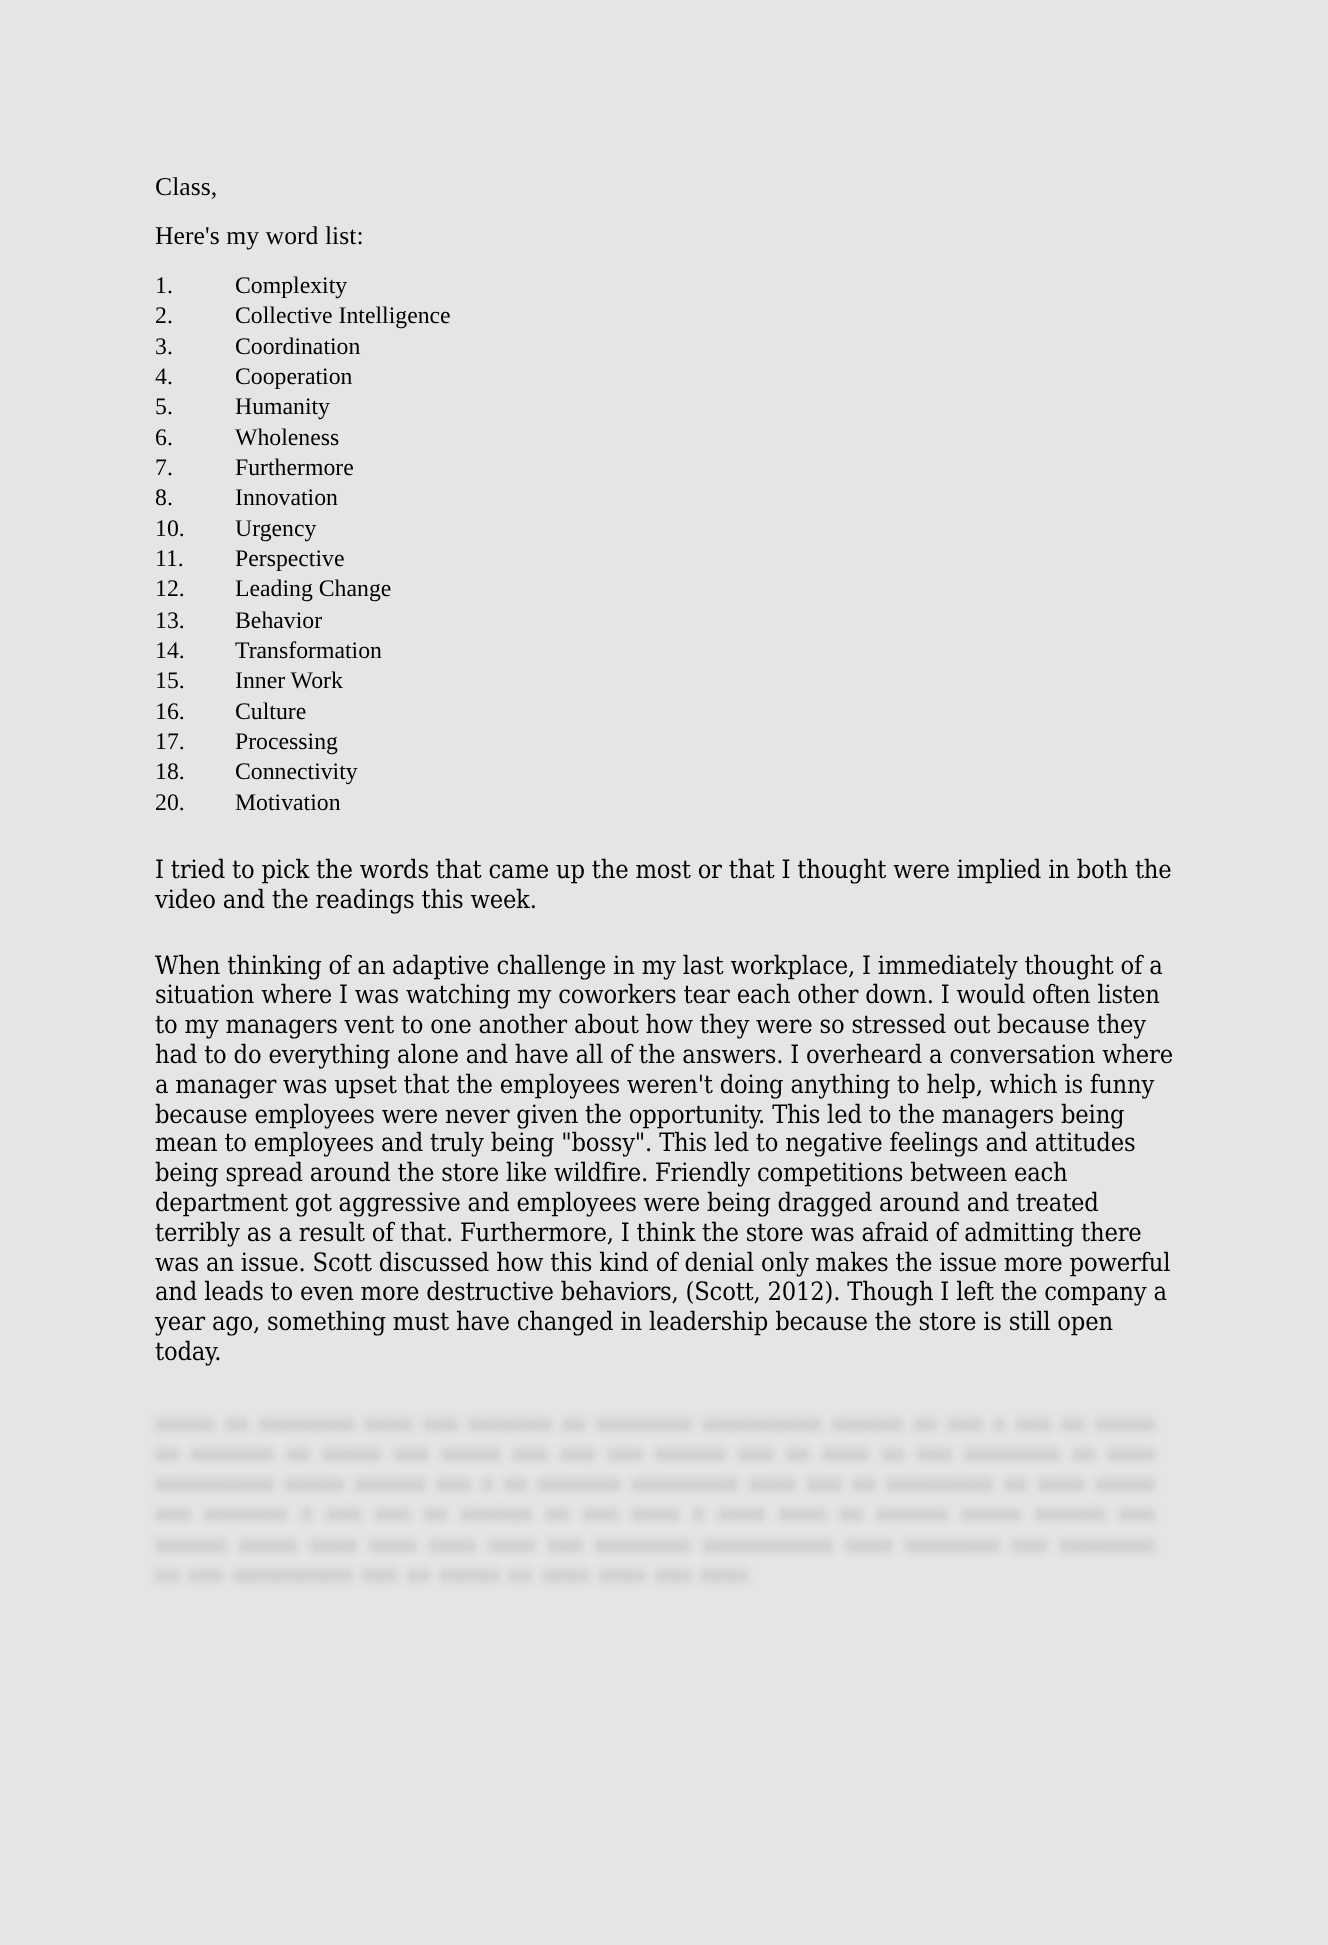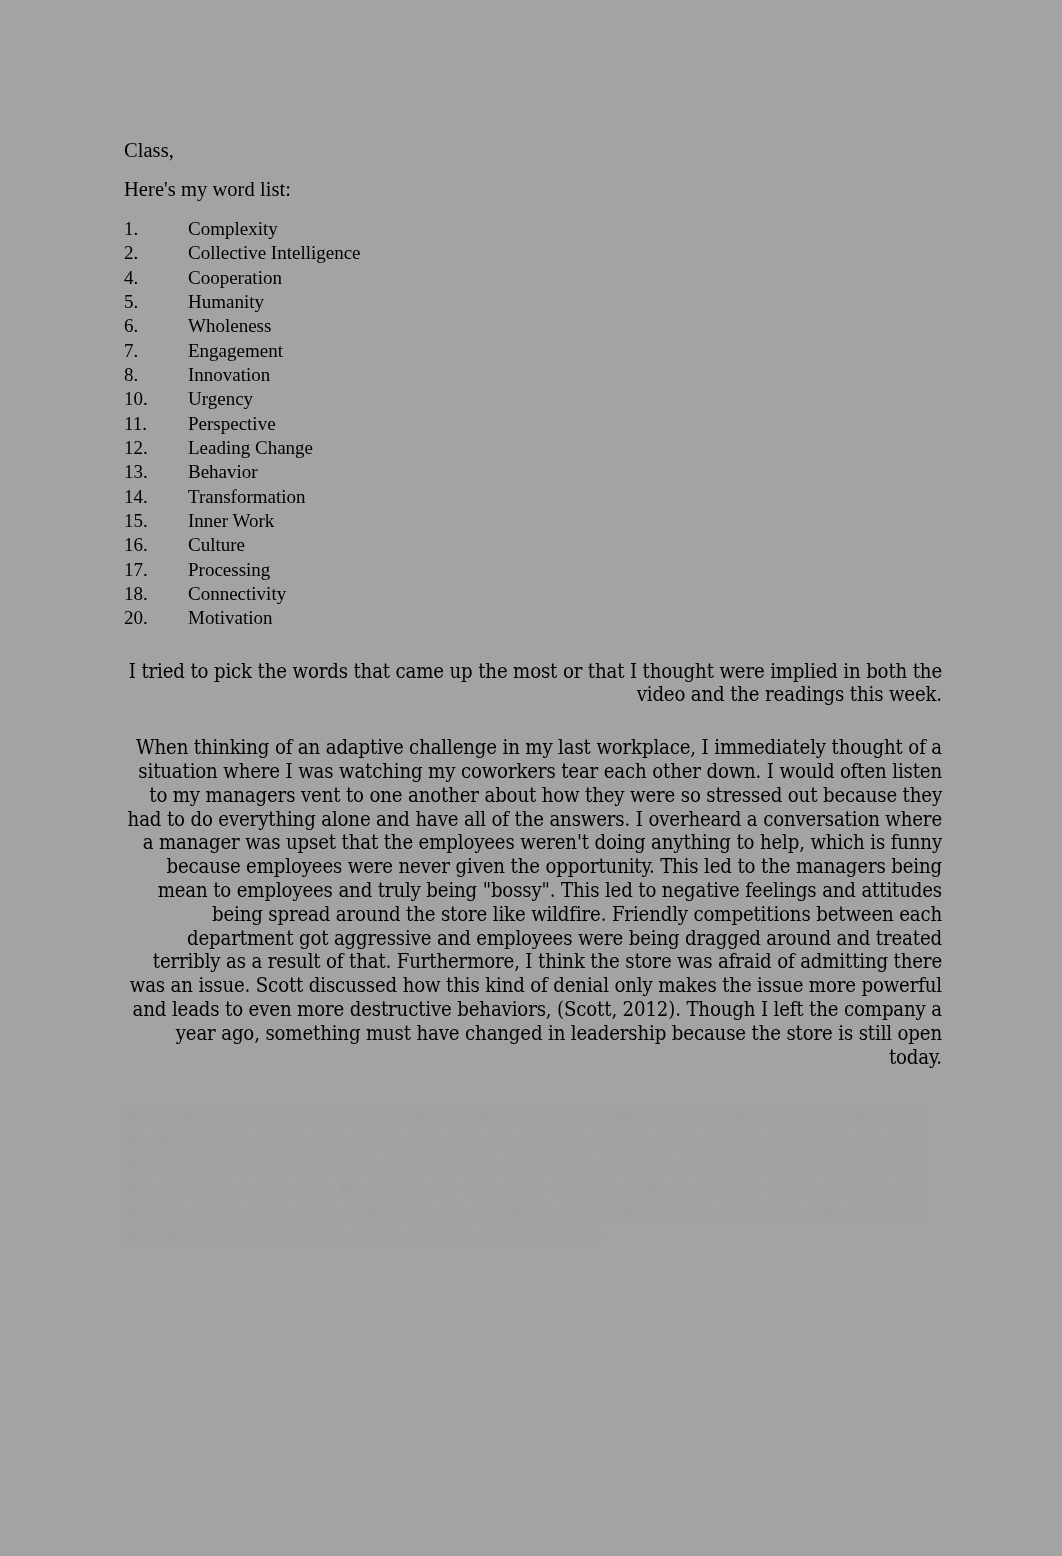--- a/index.html
+++ b/index.html
@@ -16,21 +16,21 @@
     color: #000000;
     -webkit-font-smoothing: antialiased;
   }
 
   .page {
     position: absolute;
     left: 0;
     top: 0;
     width: 1062px;
     height: 1556px;
-    background: #a3a3a3;
+    background: #e5e5e5;
   }
 
   .content {
     position: absolute;
     left: 124px;
     top: 138px;
     width: 818px;
   }
 
   
@@ -69,21 +69,21 @@
   
   .body-para {
     font-family: "DejaVu Serif Condensed", "DejaVu Serif", "Liberation Serif", serif;
     font-size: 20.2px;
     line-height: 23.8px;
     margin: 0;
     text-align: left;
     width: 818px;
     letter-spacing: -0.15px;
   }
-  .para-gap-big { margin-top: 29px; text-align: right; }
+  .para-gap-big { margin-top: 29px; }
 
   
   .redacted-block {
     position: relative;
     margin-top: 33px;
     width: 800px;
   }
   .redacted-block .redacted-text {
     font-family: "DejaVu Serif Condensed", "DejaVu Serif", "Liberation Serif", serif;
     font-size: 17.5px;
@@ -103,24 +103,25 @@
 <div class="page">
   <div class="content">
 
     <p class="lead-line">Class,</p>
 
     <p class="lead-line">Here's my word list:</p>
 
     <ol class="word-list">
       <li><span class="num">1.</span><span class="term">Complexity</span></li>
       <li><span class="num">2.</span><span class="term">Collective Intelligence</span></li>
+      <li><span class="num">3.</span><span class="term">Coordination</span></li>
       <li><span class="num">4.</span><span class="term">Cooperation</span></li>
       <li><span class="num">5.</span><span class="term">Humanity</span></li>
       <li><span class="num">6.</span><span class="term">Wholeness</span></li>
-      <li><span class="num">7.</span><span class="term">Engagement</span></li>
+      <li><span class="num">7.</span><span class="term">Furthermore</span></li>
       <li><span class="num">8.</span><span class="term">Innovation</span></li>
       <li><span class="num">10.</span><span class="term">Urgency</span></li>
       <li><span class="num">11.</span><span class="term">Perspective</span></li>
       <li><span class="num">12.</span><span class="term">Leading Change</span></li>
       <li><span class="num">13.</span><span class="term">Behavior</span></li>
       <li><span class="num">14.</span><span class="term">Transformation</span></li>
       <li><span class="num">15.</span><span class="term">Inner Work</span></li>
       <li><span class="num">16.</span><span class="term">Culture</span></li>
       <li><span class="num">17.</span><span class="term">Processing</span></li>
       <li><span class="num">18.</span><span class="term">Connectivity</span></li>

